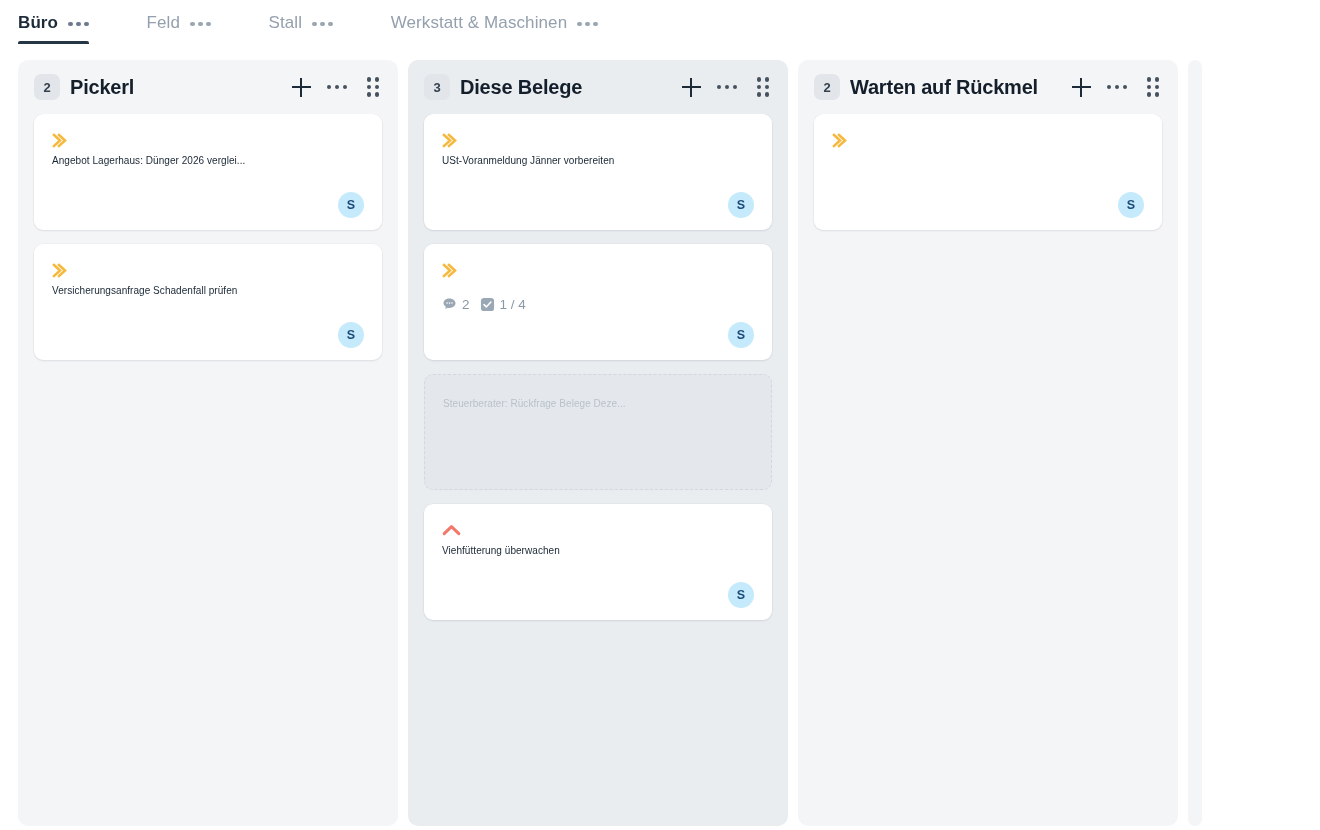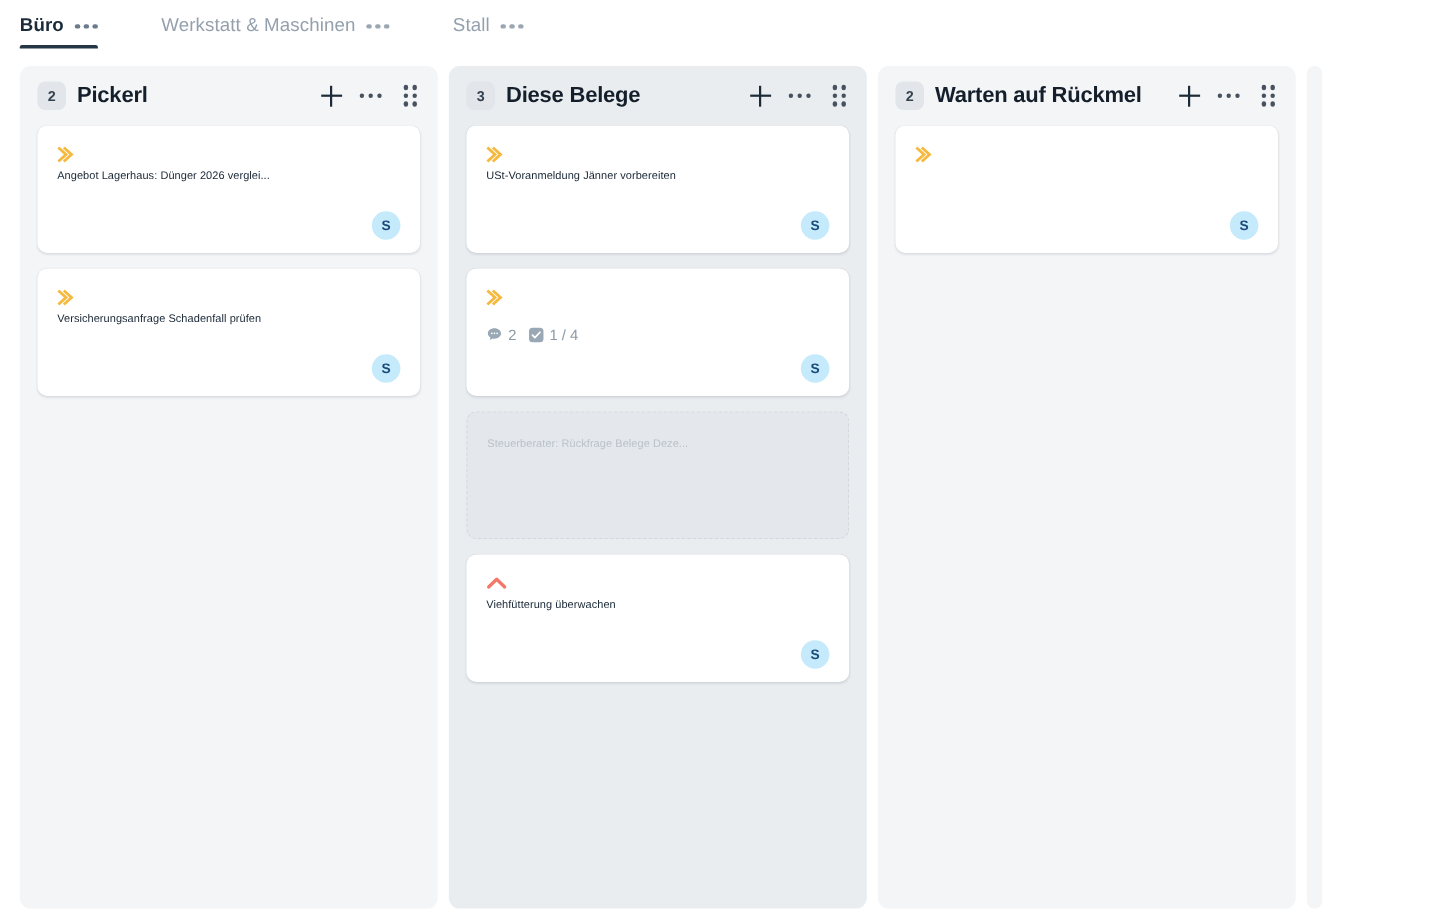--- a/index.html
+++ b/index.html
@@ -237,29 +237,37 @@
 <div class="tabbar" id="tabbar">
     <div class="tab active">
       <span class="tab-label">Büro</span>
       <span class="tab-dots">
         <i></i>
         <i></i>
         <i></i>
       </span>
     </div>
     <div class="tab">
-      <span class="tab-label">Werkstatt &amp; Maschinen</span>
+      <span class="tab-label">Feld</span>
       <span class="tab-dots">
         <i></i>
         <i></i>
         <i></i>
       </span>
     </div>
     <div class="tab">
       <span class="tab-label">Stall</span>
+      <span class="tab-dots">
+        <i></i>
+        <i></i>
+        <i></i>
+      </span>
+    </div>
+    <div class="tab">
+      <span class="tab-label">Werkstatt &amp; Maschinen</span>
       <span class="tab-dots">
         <i></i>
         <i></i>
         <i></i>
       </span>
     </div>
   </div>
 <div class="board" id="board">
     <section class="column">
       <div class="col-head">

